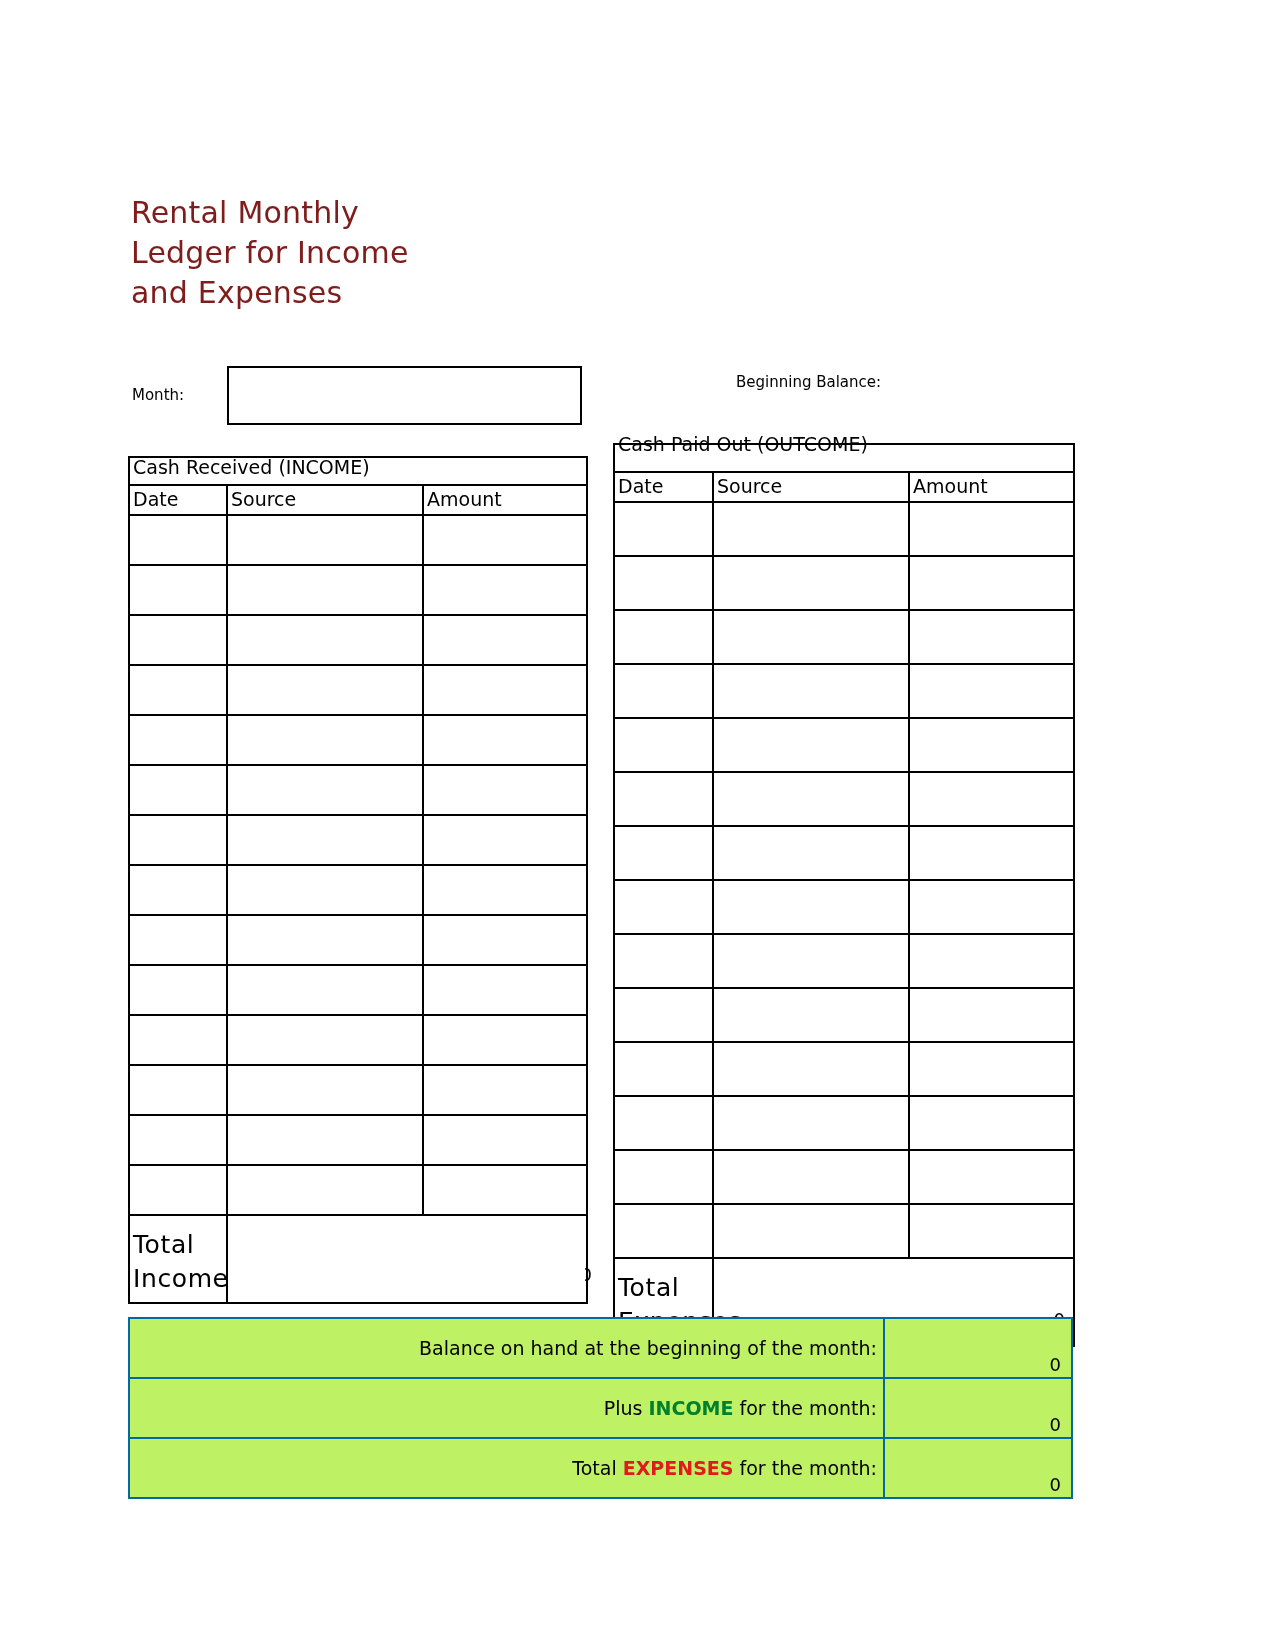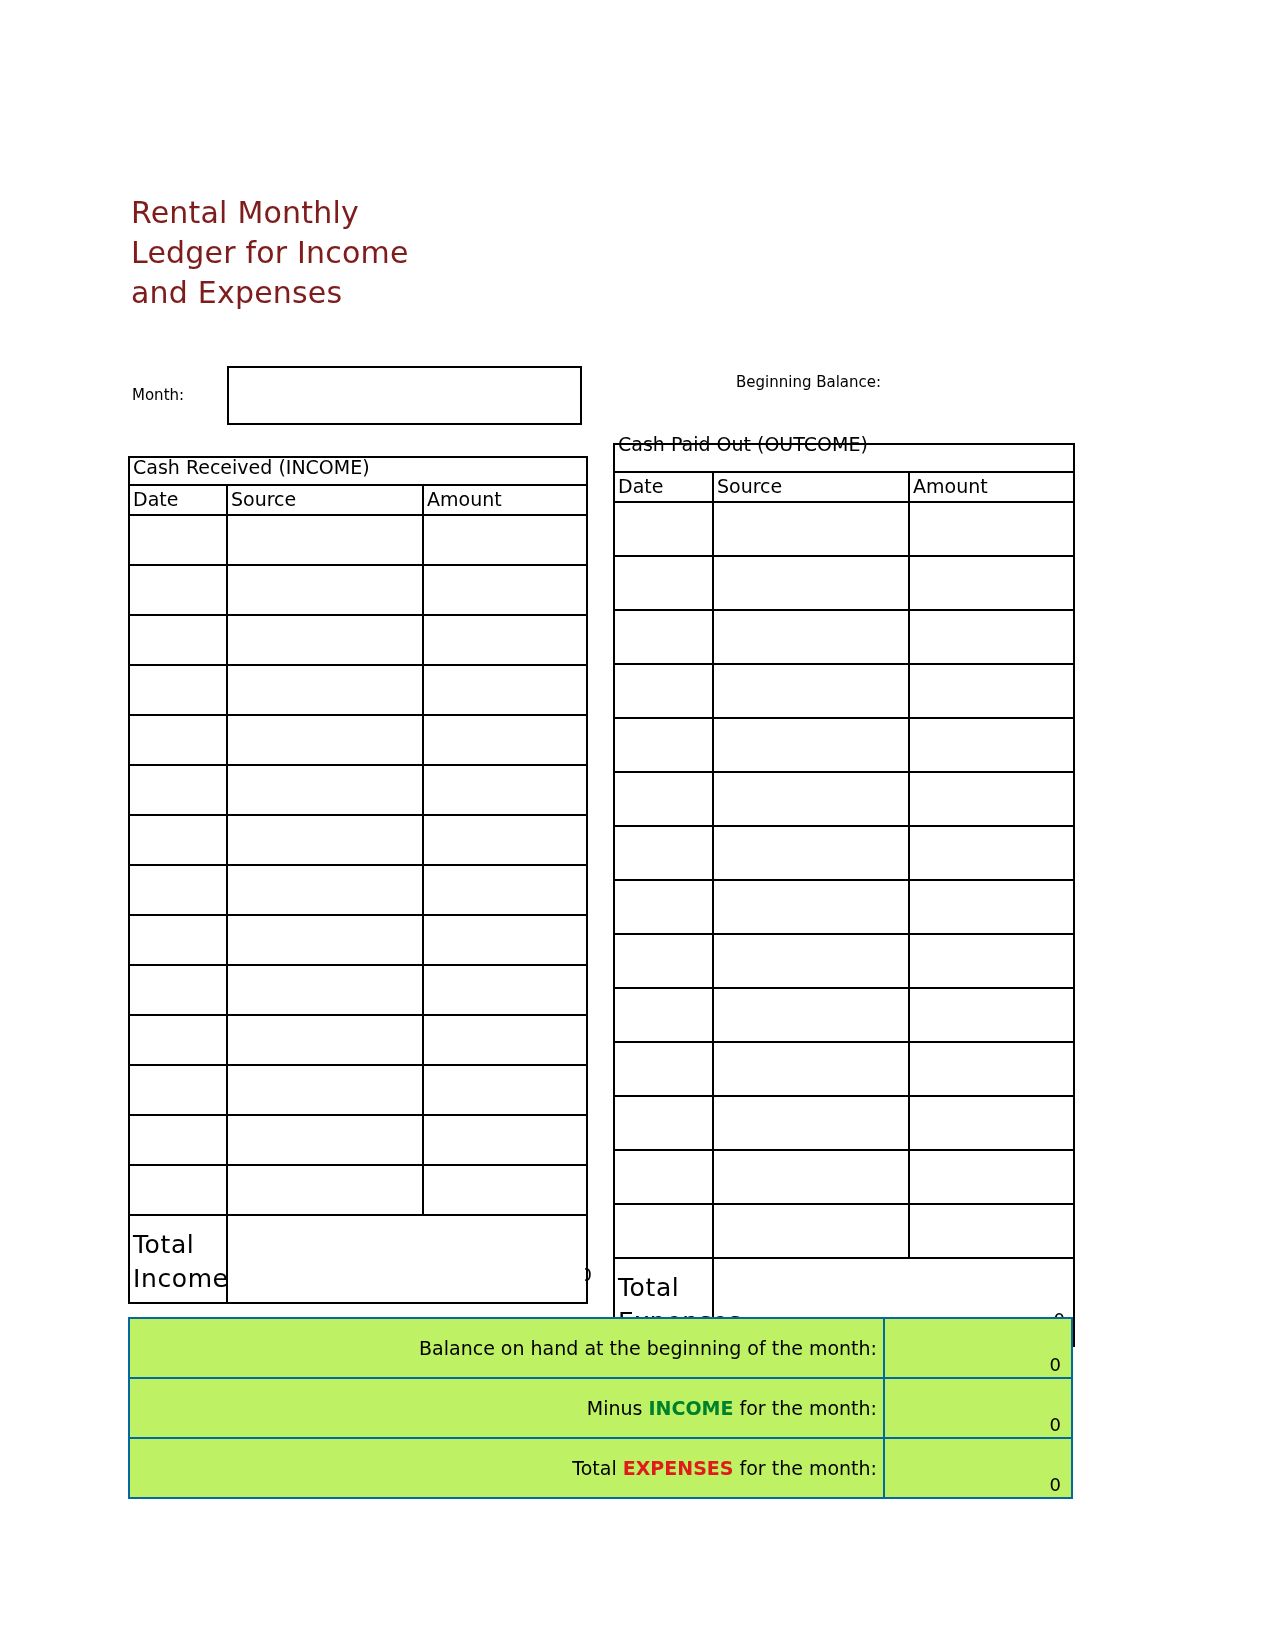--- a/index.html
+++ b/index.html
@@ -397,21 +397,21 @@
   </tbody>
 </table>
 
 <table id="summary-table">
   <tbody>
     <tr>
       <td class="sum-label"><span>Balance on hand at the beginning of the month:</span><span class="kw-income"></span><span></span></td>
       <td class="sum-value">0</td>
     </tr>
     <tr>
-      <td class="sum-label"><span>Minus </span><span class="kw-income">INCOME</span><span> for the month:</span></td>
+      <td class="sum-label"><span>Plus </span><span class="kw-income">INCOME</span><span> for the month:</span></td>
       <td class="sum-value">0</td>
     </tr>
     <tr>
       <td class="sum-label"><span>Total </span><span class="kw-expenses">EXPENSES</span><span> for the month:</span></td>
       <td class="sum-value">0</td>
     </tr>
   </tbody>
 </table>
 
 </body></html>

